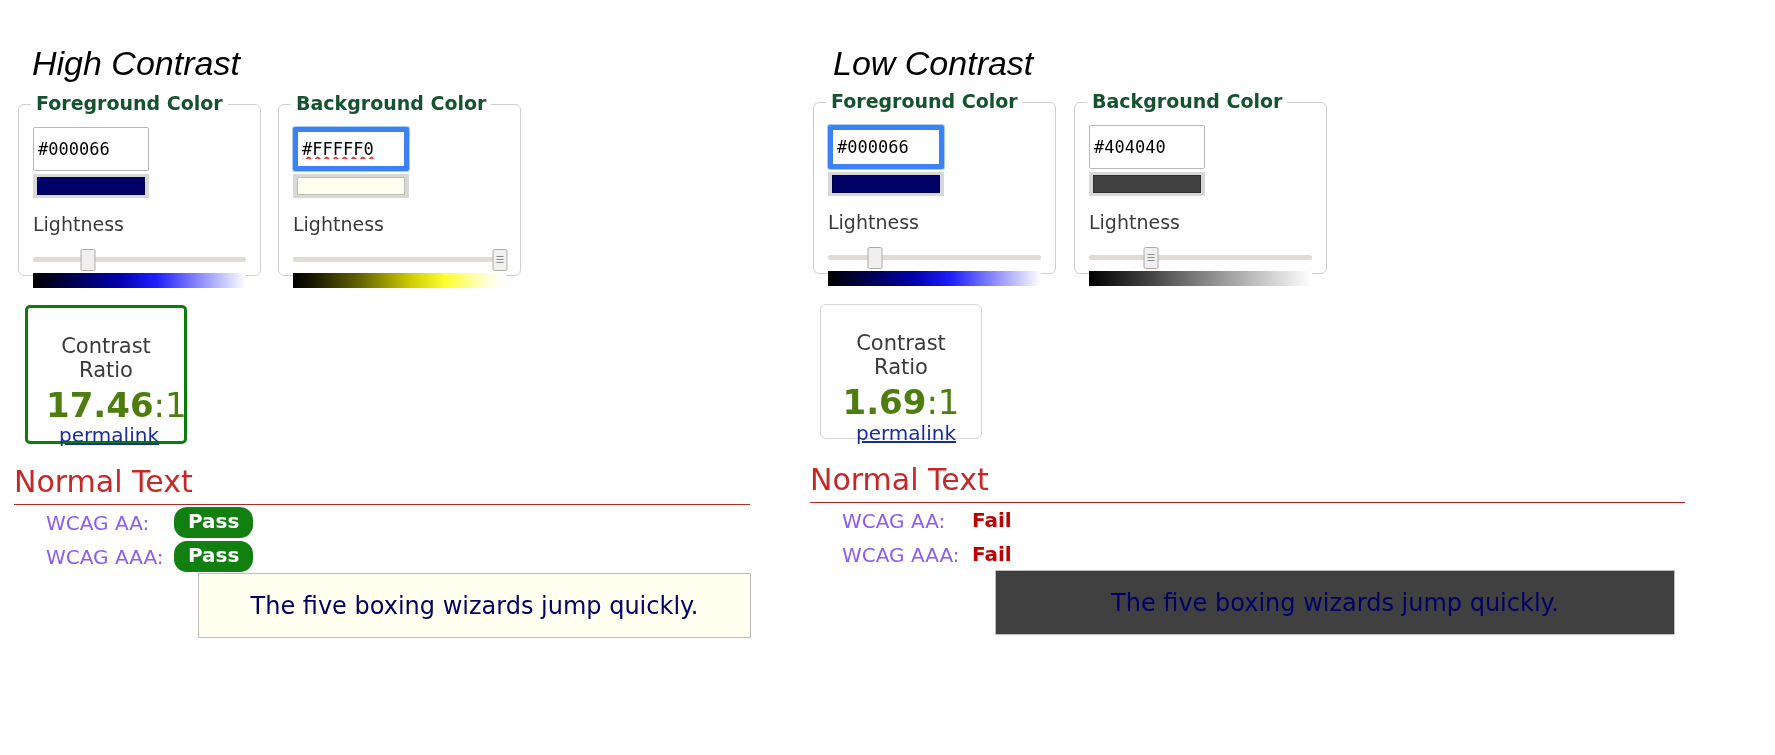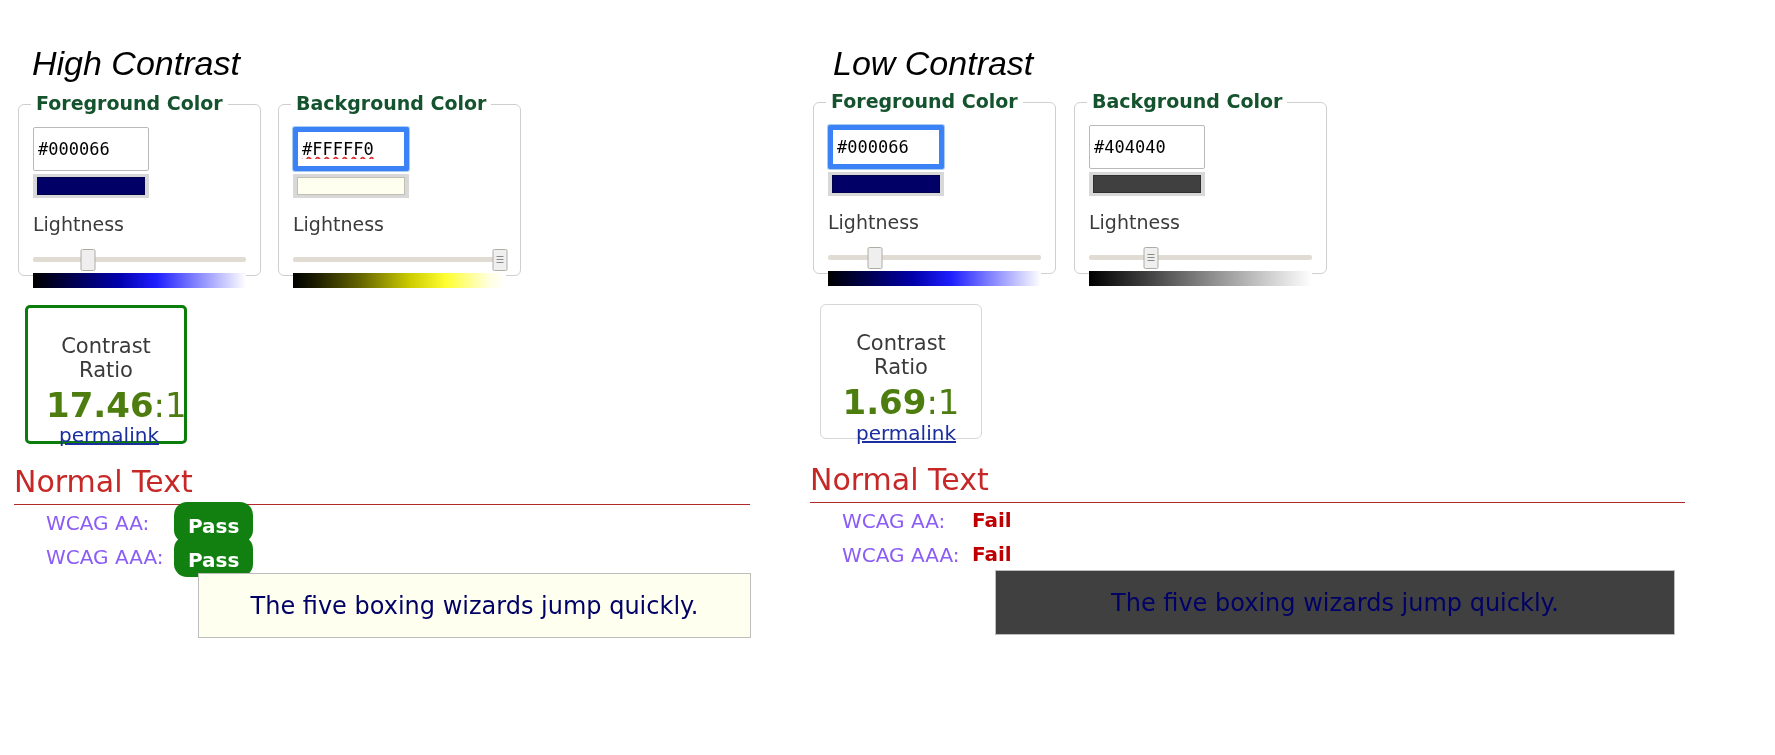--- a/index.html
+++ b/index.html
@@ -202,21 +202,21 @@
     margin-left: 32px;
   }
   .badge-pass {
     display: inline-block;
     background: #118011;
     color: #ffffff;
     font-family: "DejaVu Sans", sans-serif;
     font-weight: bold;
     font-size: 20px;
     line-height: 1;
-    padding: 14px 14px 7px 14px;
+    padding: 4px 14px 7px 14px;
     border-radius: 13px;
   }
   .badge-fail {
     display: inline-block;
     color: #c00000;
     font-family: "DejaVu Sans", sans-serif;
     font-weight: bold;
     font-size: 20px;
     line-height: 1;
     padding: 6px 2px 7px 2px;

